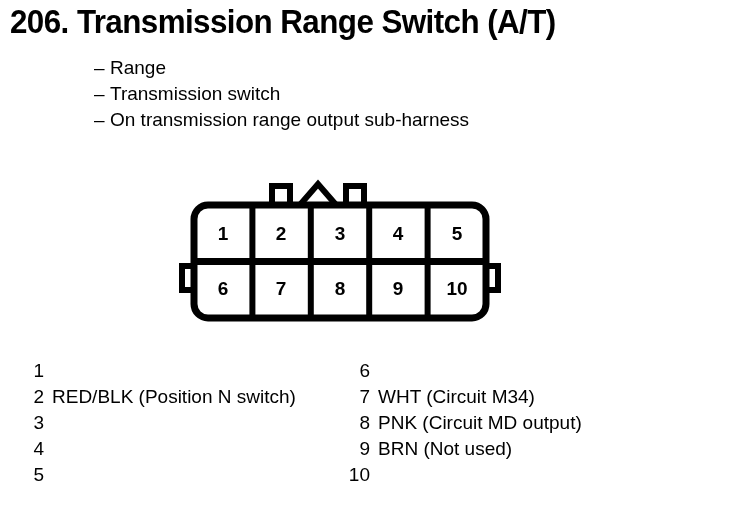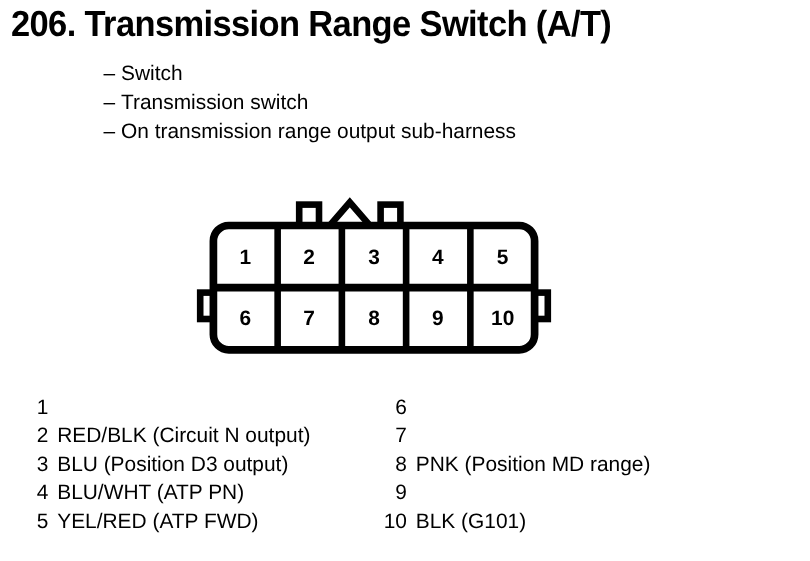--- a/index.html
+++ b/index.html
@@ -106,21 +106,21 @@
   }
 </style>
 </head>
 <body>
 
 <div id="page-title">206.  Transmission Range Switch (A/T)</div>
 
 <ul id="description-list">
   <li>
     <span class="bullet-dash">–</span>
-    <span>Switch</span>
+    <span>Range</span>
   </li>
   <li>
     <span class="bullet-dash">–</span>
     <span>Transmission switch</span>
   </li>
   <li>
     <span class="bullet-dash">–</span>
     <span>On transmission range output sub-harness</span>
   </li>
 </ul>
@@ -162,49 +162,47 @@
 </div>
 
 <div id="pin-legend">
 
   <div class="legend-column" id="legend-column-left">
     <div class="legend-row">
       <span class="legend-pin">1</span>
     </div>
     <div class="legend-row">
       <span class="legend-pin">2</span>
-      <span class="legend-desc">RED/BLK (Circuit N output)</span>
+      <span class="legend-desc">RED/BLK (Position N switch)</span>
     </div>
     <div class="legend-row">
       <span class="legend-pin">3</span>
-      <span class="legend-desc">BLU (Position D3 output)</span>
     </div>
     <div class="legend-row">
       <span class="legend-pin">4</span>
-      <span class="legend-desc">BLU/WHT (ATP PN)</span>
     </div>
     <div class="legend-row">
       <span class="legend-pin">5</span>
-      <span class="legend-desc">YEL/RED (ATP FWD)</span>
     </div>
   </div>
 
   <div class="legend-column" id="legend-column-right">
     <div class="legend-row">
       <span class="legend-pin">6</span>
     </div>
     <div class="legend-row">
       <span class="legend-pin">7</span>
+      <span class="legend-desc">WHT (Circuit M34)</span>
     </div>
     <div class="legend-row">
       <span class="legend-pin">8</span>
-      <span class="legend-desc">PNK (Position MD range)</span>
+      <span class="legend-desc">PNK (Circuit MD output)</span>
     </div>
     <div class="legend-row">
       <span class="legend-pin">9</span>
+      <span class="legend-desc">BRN (Not used)</span>
     </div>
     <div class="legend-row">
       <span class="legend-pin">10</span>
-      <span class="legend-desc">BLK (G101)</span>
     </div>
   </div>
 
 </div>
 
 </body></html>

